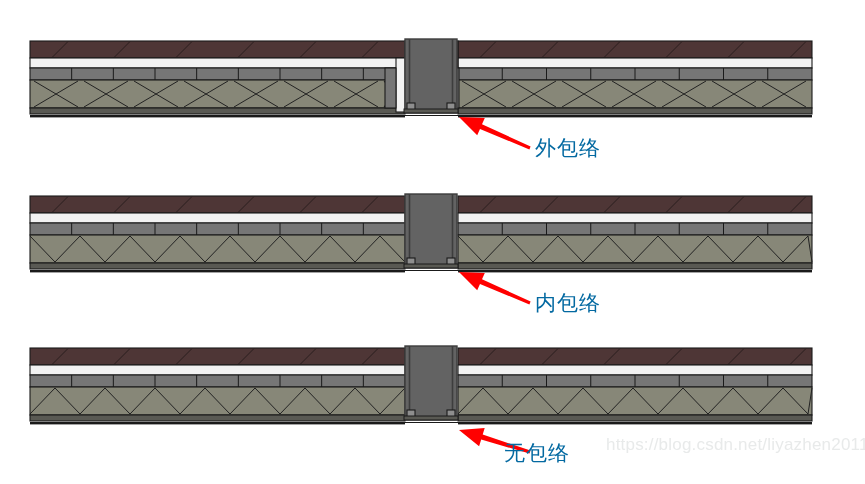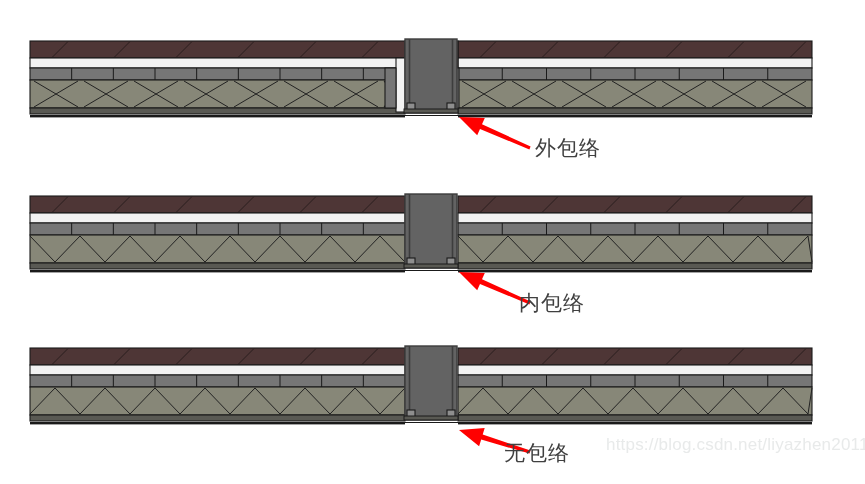--- a/index.html
+++ b/index.html
@@ -18,21 +18,21 @@
     position: absolute;
     left: 0; top: 0;
     width: 865px;
     height: 484px;
   }
   #stage > svg {
     display: block;
   }
   .label-text {
     position: absolute;
-    color: #404040;
+    color: #0369a1;
     font-family: "DejaVu Sans", "Liberation Sans", sans-serif;
     font-size: 21px;
     font-weight: 500;
     letter-spacing: 1px;
     white-space: nowrap;
     line-height: 1;
   }
   .watermark {
     position: absolute;
     color: #e8eaea;
@@ -310,18 +310,18 @@
           <rect x="447" y="410" width="8" height="8" fill="#8e8e8e" stroke="#1a1a1a" stroke-width="1.1"></rect>
           <rect x="404" y="416" width="54" height="4" fill="#595953" stroke="#1a1a1a" stroke-width="1"></rect>
           <line x1="30" y1="422.5" x2="812" y2="422.5" stroke="#1a1a1a" stroke-width="1.2"></line>
           <polygon points="459.0,430.0 484.7,428.0 482.7,434.6 530.5,450.5 529.5,453.5 481.2,439.6 479.1,446.2" fill="#ff0000"></polygon>
         </g>
       </g>
   </svg>
 
   <div class="label-text" style="left:535px; top:138px;">外包络</div>
 
-  <div class="label-text" style="left:519px; top:293px;">内包络</div>
+  <div class="label-text" style="left:535px; top:293px;">内包络</div>
 
   <div class="label-text" style="left:504px; top:443px;">无包络</div>
 
   <div class="watermark" style="left:606px; top:436px;">https://blog.csdn.net/liyazhen2011</div>
 </div>
 
 </body></html>

